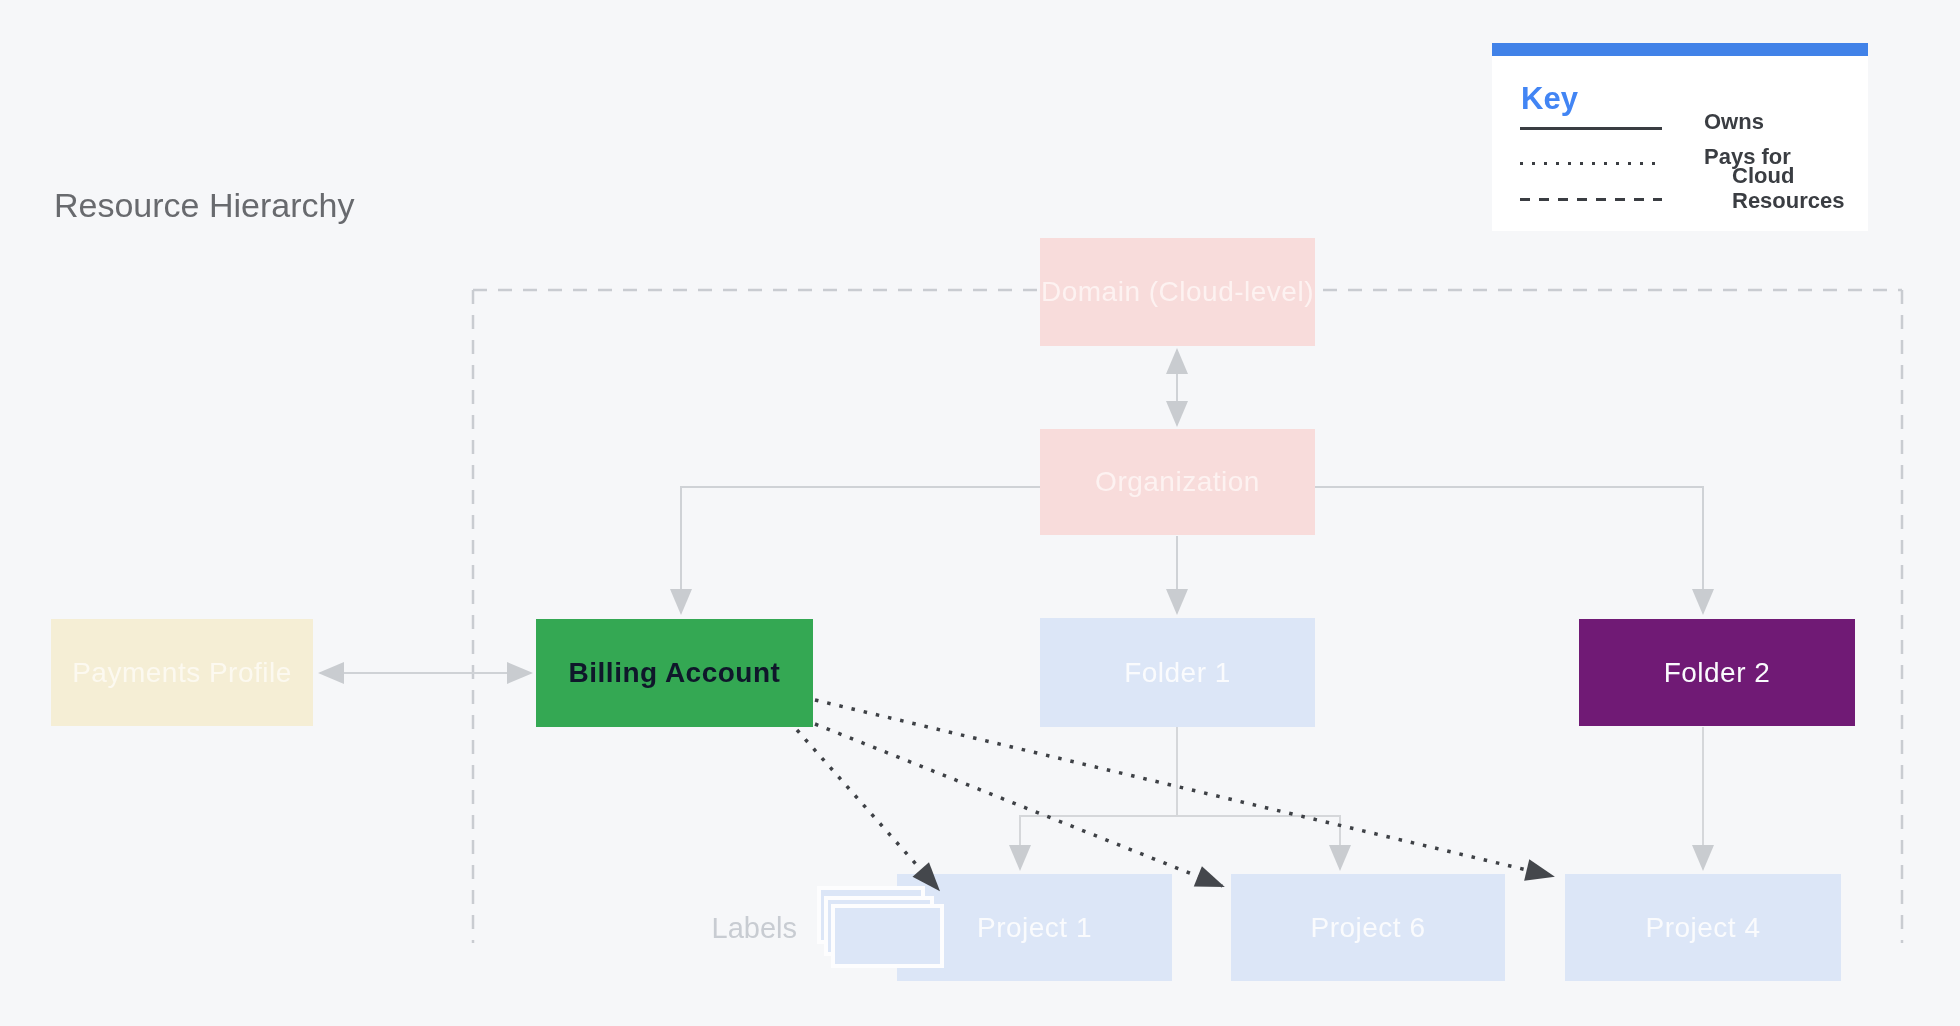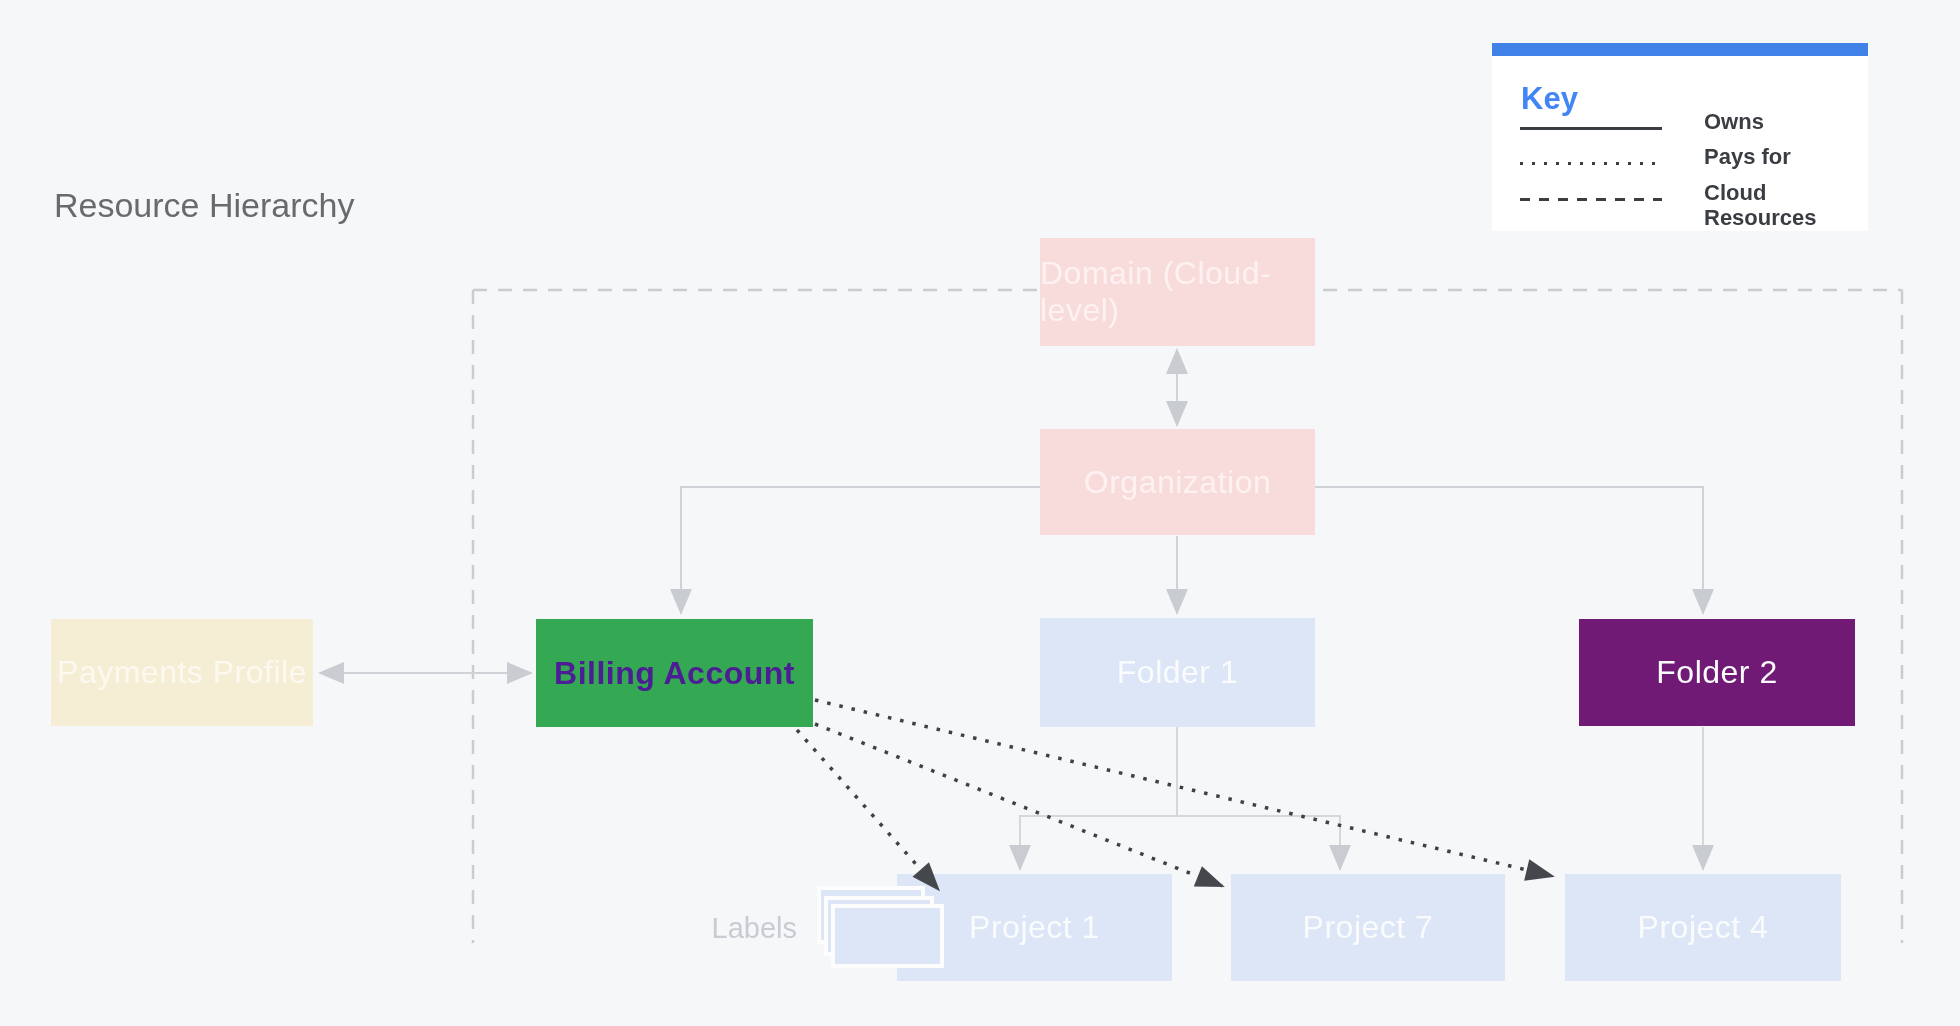--- a/index.html
+++ b/index.html
@@ -5,26 +5,26 @@
   html,body{margin:0;padding:0;}
   body{
     width:1960px;height:1026px;position:relative;overflow:hidden;
     background:#f6f7f9;
     font-family:"Liberation Sans","DejaVu Sans",sans-serif;
   }
   .layer{position:absolute;left:0;top:0;width:1960px;height:1026px;pointer-events:none;}
   #connector-layer{z-index:1;}
   .node{
     position:absolute;display:flex;align-items:center;justify-content:center;
-    font-size:32px;letter-spacing:.5px;z-index:2;
+    font-size:28px;letter-spacing:.5px;z-index:2;
   }
   .node.pink{color:#fdf2f1;}
   .node.cream{color:#fcf9f0;}
   .node.blue{color:#fafbfd;}
-  .node.green{color:#4c1d95;font-weight:bold;text-align:center;}
+  .node.green{color:#0f172a;font-weight:bold;text-align:center;}
   #pays-layer{z-index:3;}
   .page-title{
     position:absolute;left:54px;top:186px;font-size:34px;color:#686a6e;z-index:2;
   }
   .labels-caption{
     position:absolute;left:640px;top:912px;width:157px;text-align:right;
     font-size:29px;color:#c8ccd2;z-index:3;
   }
   .label-card{
     position:absolute;background:#dce6f7;border:4px solid #fdfdfe;z-index:3;box-sizing:border-box;
@@ -36,21 +36,21 @@
   }
   .key-topbar{position:absolute;left:0;top:0;width:376px;height:13px;background:#4182e8;}
   .key-heading{position:absolute;left:29px;top:38px;font-size:31px;font-weight:bold;color:#4285f4;}
   .key-sample{position:absolute;left:28px;width:142px;height:3px;}
   .key-sample.solid{top:84px;background:#3a3d42;}
   .key-sample.dotted{top:119px;background:repeating-linear-gradient(90deg,#3a3d42 0 3px,transparent 3px 12px);}
   .key-sample.dashed{top:155px;background:repeating-linear-gradient(90deg,#3a3d42 0 10px,transparent 10px 19px);}
   .key-label{position:absolute;left:212px;font-size:22px;font-weight:bold;color:#3a3d42;line-height:25px;}
   .key-label.r1{top:66px;}
   .key-label.r2{top:101px;}
-  .key-label.r3{top:137px;width:135px;}
+  .key-label.r3{top:120px;width:135px;margin-left:28px;}
 </style>
 </head>
 <body>
 
 <svg class="layer" id="connector-layer" width="1960" height="1026" viewBox="0 0 1960 1026">
   <defs>
     <marker id="mGray" markerUnits="userSpaceOnUse" markerWidth="30" markerHeight="28" refX="25" refY="13" orient="auto-start-reverse">
       <path d="M1,2 L27,13 L1,24 Z" fill="#c9ccd0"></path>
     </marker>
   </defs>
@@ -92,21 +92,21 @@
 <div class="node blue" style="left: 1040px; top: 618px; width: 275px; height: 109px; background: rgb(220, 230, 247);">
     <span>Folder 1</span>
   </div>
 <div class="node blue" style="left: 1565px; top: 619px; width: 276px; height: 107px; background: #701a75; margin-left: 14px;">
     <span>Folder 2</span>
   </div>
 <div class="node blue" style="left: 897px; top: 874px; width: 275px; height: 107px; background: rgb(220, 230, 247);">
     <span>Project 1</span>
   </div>
 <div class="node blue" style="left: 1231px; top: 874px; width: 274px; height: 107px; background: rgb(220, 230, 247);">
-    <span>Project 7</span>
+    <span>Project 6</span>
   </div>
 <div class="node blue" style="left: 1565px; top: 874px; width: 276px; height: 107px; background: rgb(220, 230, 247);">
     <span>Project 4</span>
   </div>
 
 <div class="labels-caption">Labels</div>
 <div class="label-card" style="left:817px;top:886px;width:108px;height:58px;"></div>
 <div class="label-card" style="left:824px;top:896px;width:110px;height:60px;"></div>
 <div class="label-card" style="left:831px;top:904px;width:113px;height:64px;"></div>
 

